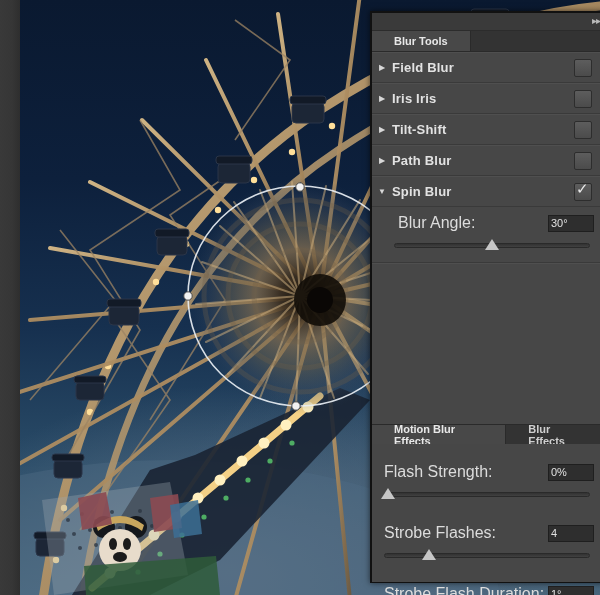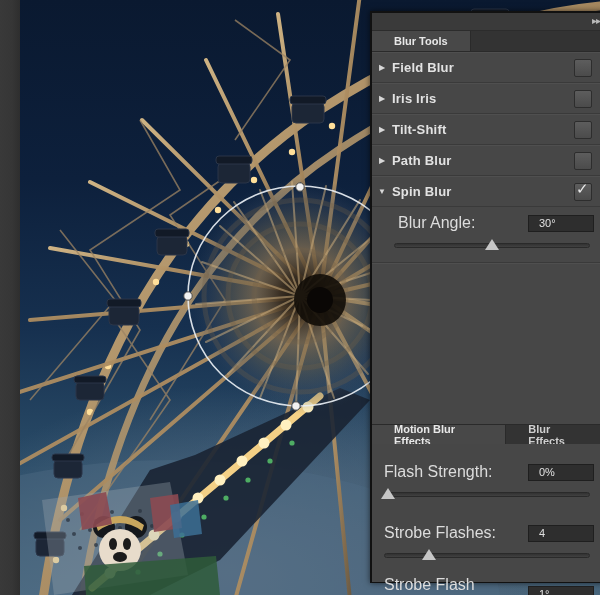--- a/index.html
+++ b/index.html
@@ -41,22 +41,22 @@
     border-bottom:1px solid #3a3a3a;box-shadow:inset 0 1px 0 #4f4f4f;}
   .tri{width:20px;text-align:center;font-size:8px;color:#d8d8d8;}
   .blurname{font-size:13px;font-weight:bold;color:#e2e2e2;letter-spacing:.2px;text-align:right;}
   .cbox{position:absolute;right:14px;top:7px;width:16px;height:16px;border:1px solid #2d2d2d;
     border-radius:2px;background:linear-gradient(to bottom,#5d5d5d,#4b4b4b);}
   .cbox .tick{position:absolute;left:1px;top:-3px;font-size:15px;color:#eaeaea;line-height:16px;}
 
   .ctrlrow{padding:6px 0 2px 0;}
   .ctrl-label-row{display:flex;align-items:center;padding:0 12px 0 26px;height:20px;}
   .ctrl-label{font-size:16px;color:#dcdcdc;flex:1;}
-  .numbox{width:66px;height:17px;background:#2e2e2e;border:1px solid #1f1f1f;
-    display:flex;align-items:center;padding-left:10px;box-sizing:border-box;}
+  .numbox{width:46px;height:17px;background:#2e2e2e;border:1px solid #1f1f1f;
+    display:flex;align-items:center;padding-left:2px;box-sizing:border-box;}
   .numbox span{font-size:11px;color:#e0e0e0;}
 
   .slider{position:relative;height:14px;margin:5px 16px 0 22px;}
   .track{position:absolute;left:0;right:0;top:5px;height:5px;border-radius:3px;
     background:linear-gradient(to bottom,#323232,#414141);border:1px solid #2a2a2a;box-sizing:border-box;}
   .thumb{position:absolute;top:1px;width:14px;height:12px;margin-left:-7px;}
   .thumb i{display:block;width:0;height:0;border-left:7px solid transparent;
     border-right:7px solid transparent;border-bottom:11px solid #c6c6c6;}
   .sep{height:1px;background:#3a3a3a;box-shadow:0 1px 0 #4f4f4f;}
 

